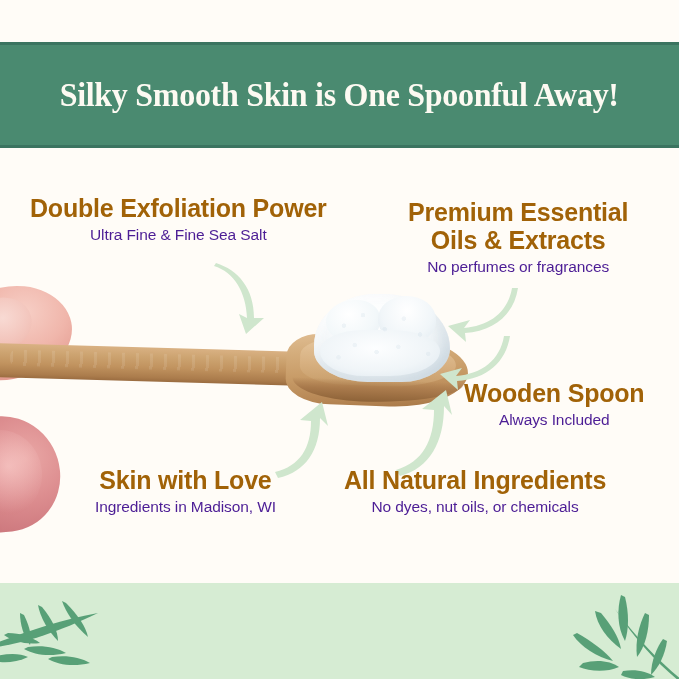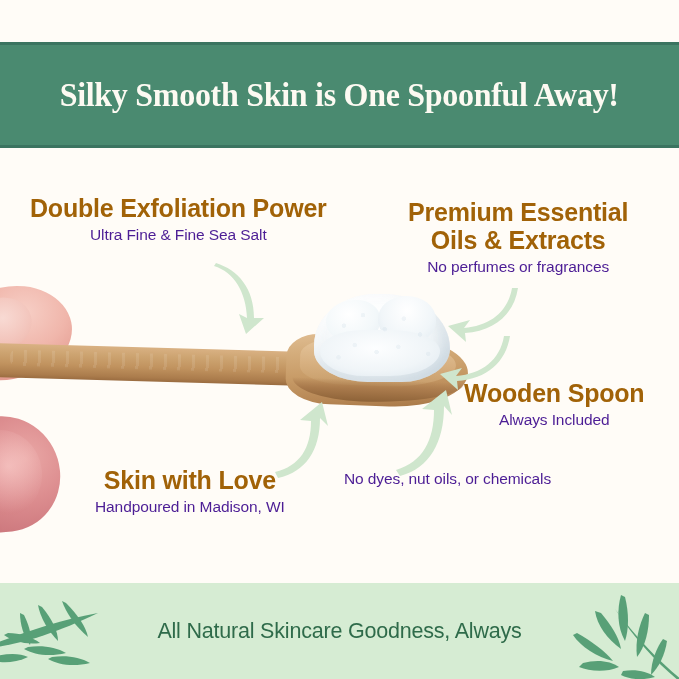--- a/index.html
+++ b/index.html
@@ -367,43 +367,43 @@
     <div class="feature-sub">No perfumes or fragrances</div>
   </div>
 
   <div class="feature" id="feat-spoon">
     <div class="feature-title">Wooden Spoon</div>
     <div class="feature-sub">Always Included</div>
   </div>
 
   <div class="feature" id="feat-love">
     <div class="feature-title">Skin with Love</div>
-    <div class="feature-sub">Handpoured in Madison, WI</div>
+    <div class="feature-sub">Ingredients in Madison, WI</div>
   </div>
 
   <div class="feature" id="feat-ingredients">
+    <div class="feature-title">All Natural Ingredients</div>
     <div class="feature-sub">No dyes, nut oils, or chemicals</div>
   </div>
 
   <div class="footer-band">
 
     <svg class="leaf-left" width="130" height="96" viewBox="0 0 130 96">
       <g fill="#58a077">
         <path d="M2 62 C 30 58, 62 48, 104 28 C 70 34, 34 46, 2 58 Z"></path>
         <path d="M30 30 C 36 42, 38 52, 36 60 C 30 52, 26 40, 26 28 Z"></path>
         <path d="M48 22 C 58 34, 64 46, 64 56 C 54 46, 46 32, 44 20 Z"></path>
         <path d="M72 18 C 84 30, 92 42, 94 52 C 82 42, 72 28, 68 16 Z"></path>
         <path d="M14 48 C 26 48, 38 52, 46 58 C 32 60, 18 56, 10 50 Z"></path>
         <path d="M34 62 C 48 60, 62 62, 72 68 C 56 72, 40 70, 30 64 Z"></path>
         <path d="M58 72 C 72 70, 86 72, 96 78 C 80 82, 64 80, 54 74 Z"></path>
         <path d="M0 72 C 12 68, 26 68, 34 72 C 22 78, 8 78, 0 76 Z"></path>
       </g>
     </svg>
 
-    <div class="footer-text">All Natural Skincare Goodness, Always</div>
 
     <svg class="leaf-right" width="120" height="104" viewBox="0 0 120 104">
       <g fill="#58a077">
         <path d="M118 100 C 98 84, 76 62, 52 30 C 72 60, 94 84, 116 102 Z"></path>
         <path d="M62 18 C 66 34, 66 50, 62 62 C 54 48, 54 30, 58 16 Z"></path>
         <path d="M38 34 C 48 46, 56 58, 58 70 C 44 60, 34 46, 32 32 Z"></path>
         <path d="M14 54 C 28 62, 42 72, 50 82 C 34 78, 18 68, 10 56 Z"></path>
         <path d="M86 36 C 86 52, 82 68, 74 78 C 72 62, 76 46, 82 34 Z"></path>
         <path d="M104 62 C 102 76, 96 88, 88 96 C 88 82, 94 68, 100 60 Z"></path>
         <path d="M20 84 C 34 80, 48 82, 56 88 C 42 94, 26 92, 16 88 Z"></path>

